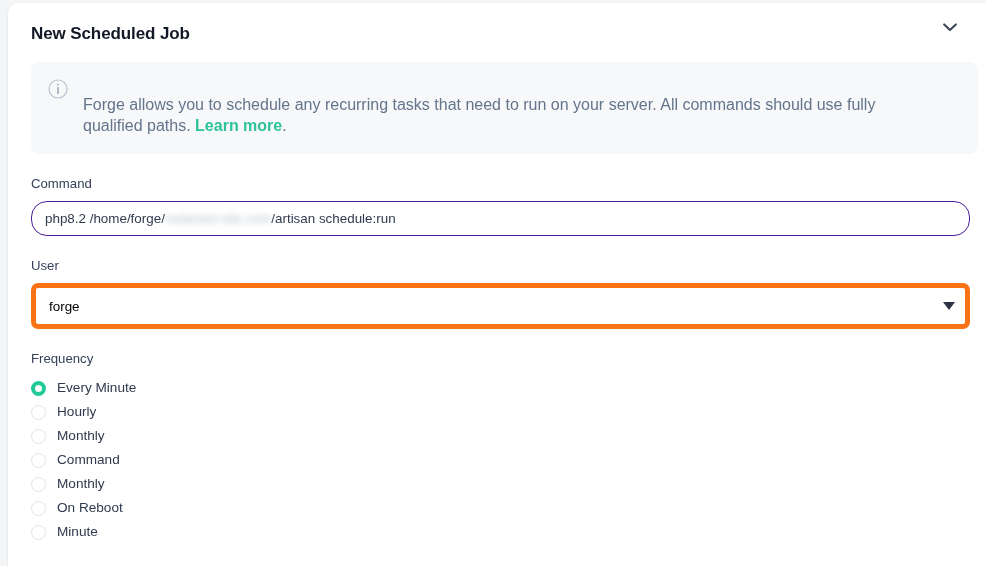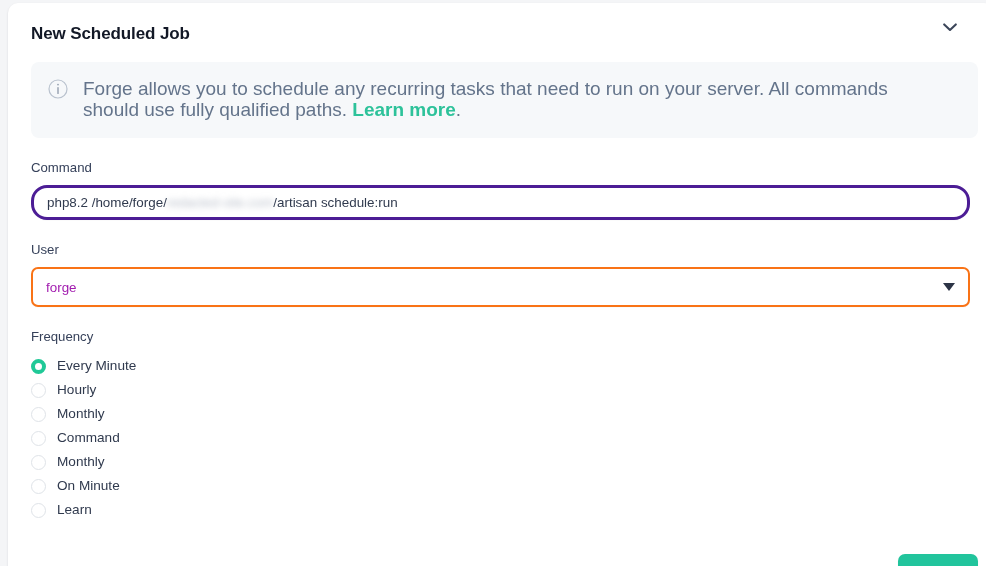--- a/index.html
+++ b/index.html
@@ -77,25 +77,26 @@
     min-height: 72px;
   }
   .info-icon {
     flex: 0 0 auto;
     width: 20px;
     height: 20px;
     margin-top: 1px;
     margin-right: 15px;
   }
   .info-text {
-    font-size: 19px;
+    font-size: 16px;
     line-height: 21px;
     color: #64748b;
     max-width: 835px;
     padding-top: 0px;
+    margin-top: 16px;
   }
   .info-text a {
     color: #2dc29a;
     font-weight: bold;
     text-decoration: none;
   }
 
   
   .form-body {
     padding: 0 16px 0 23px;
@@ -109,21 +110,21 @@
     margin-bottom: 8px;
   }
 
   
   .command-wrap { position: relative; width: 939px; }
   .command-input {
     display: flex;
     align-items: center;
     width: 939px;
     height: 35px;
-    border: 3px solid #4c1d95;
+    border: 1px solid #4c1d95;
     border-radius: 16px;
     background: #ffffff;
     font-size: 13.4px;
     color: #303a4e;
     padding: 0 13px;
     white-space: pre;
     overflow: hidden;
     box-shadow: 0 1px 1px rgba(16,24,40,0.02);
   }
   .redacted {
@@ -133,25 +134,25 @@
     user-select: none;
   }
 
   
   .select-wrap { position: relative; width: 939px; }
   .select-box {
     display: flex;
     align-items: center;
     width: 939px;
     height: 37px;
-    border: 2px solid #f97316;
+    border: 5px solid #f97316;
     border-radius: 7px;
     background: #ffffff;
     font-size: 13.4px;
-    color: #a21caf;
+    color: #000000;
     padding: 18px 13px;
     cursor: pointer;
     box-shadow: 0 1px 1px rgba(16,24,40,0.02);
   }
   .select-caret {
     position: absolute;
     right: 15px;
     top: 50%;
     transform: translateY(-50%);
     width: 0; height: 0;
@@ -272,25 +273,25 @@
           <div class="radio-row">
             <span class="radio-mark"></span>
             <span class="radio-label">Command</span>
           </div>
           <div class="radio-row">
             <span class="radio-mark"></span>
             <span class="radio-label">Monthly</span>
           </div>
           <div class="radio-row">
             <span class="radio-mark"></span>
-            <span class="radio-label">On Minute</span>
-          </div>
-          <div class="radio-row">
-            <span class="radio-mark"></span>
-            <span class="radio-label">Learn</span>
+            <span class="radio-label">On Reboot</span>
+          </div>
+          <div class="radio-row">
+            <span class="radio-mark"></span>
+            <span class="radio-label">Minute</span>
           </div>
         </div>
       </div>
     </div>
 
     <div class="card-footer">
       <button class="create-btn">Create</button>
     </div>
 
   </div>

